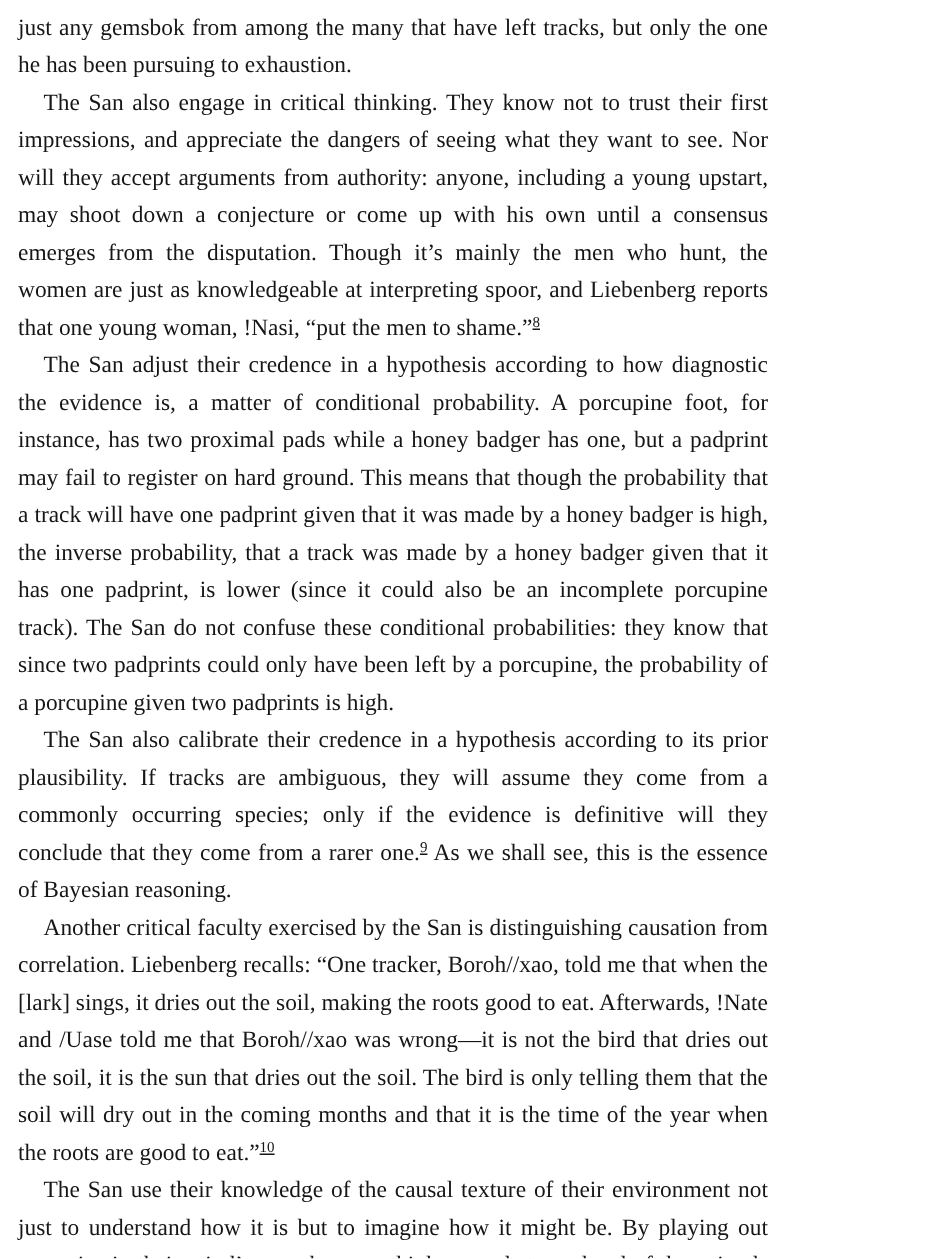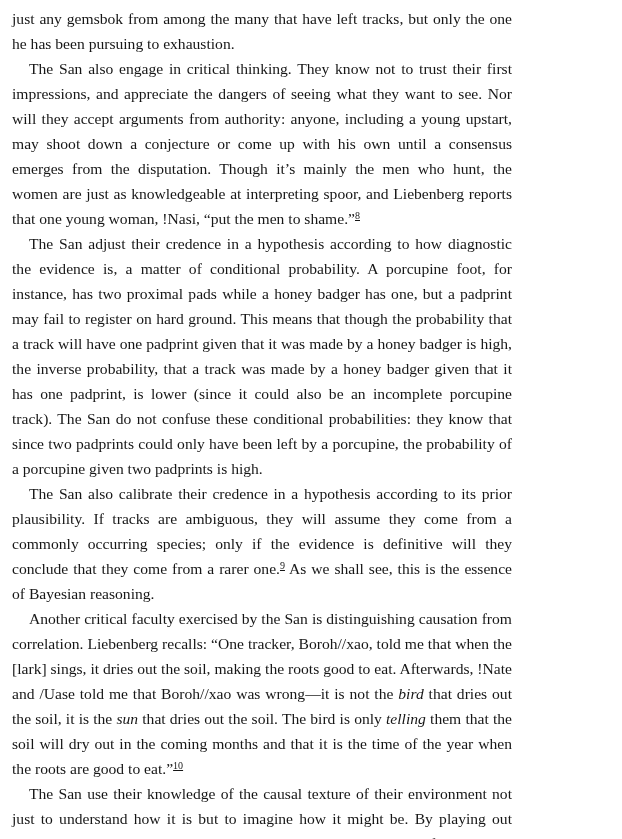--- a/index.html
+++ b/index.html
@@ -29,21 +29,20 @@
     -webkit-hyphens: auto;
   }
   .document-body p {
     margin: 0;
     padding: 0;
   }
   .document-body p.indent {
     text-indent: 17px;
   }
   .italic {
-    font-style: italic;
   }
   sup.fn {
     font-size: 10px;
     line-height: 0;
     vertical-align: baseline;
     position: relative;
     top: -5px;
   }
   sup.fn a {
     color: inherit;

